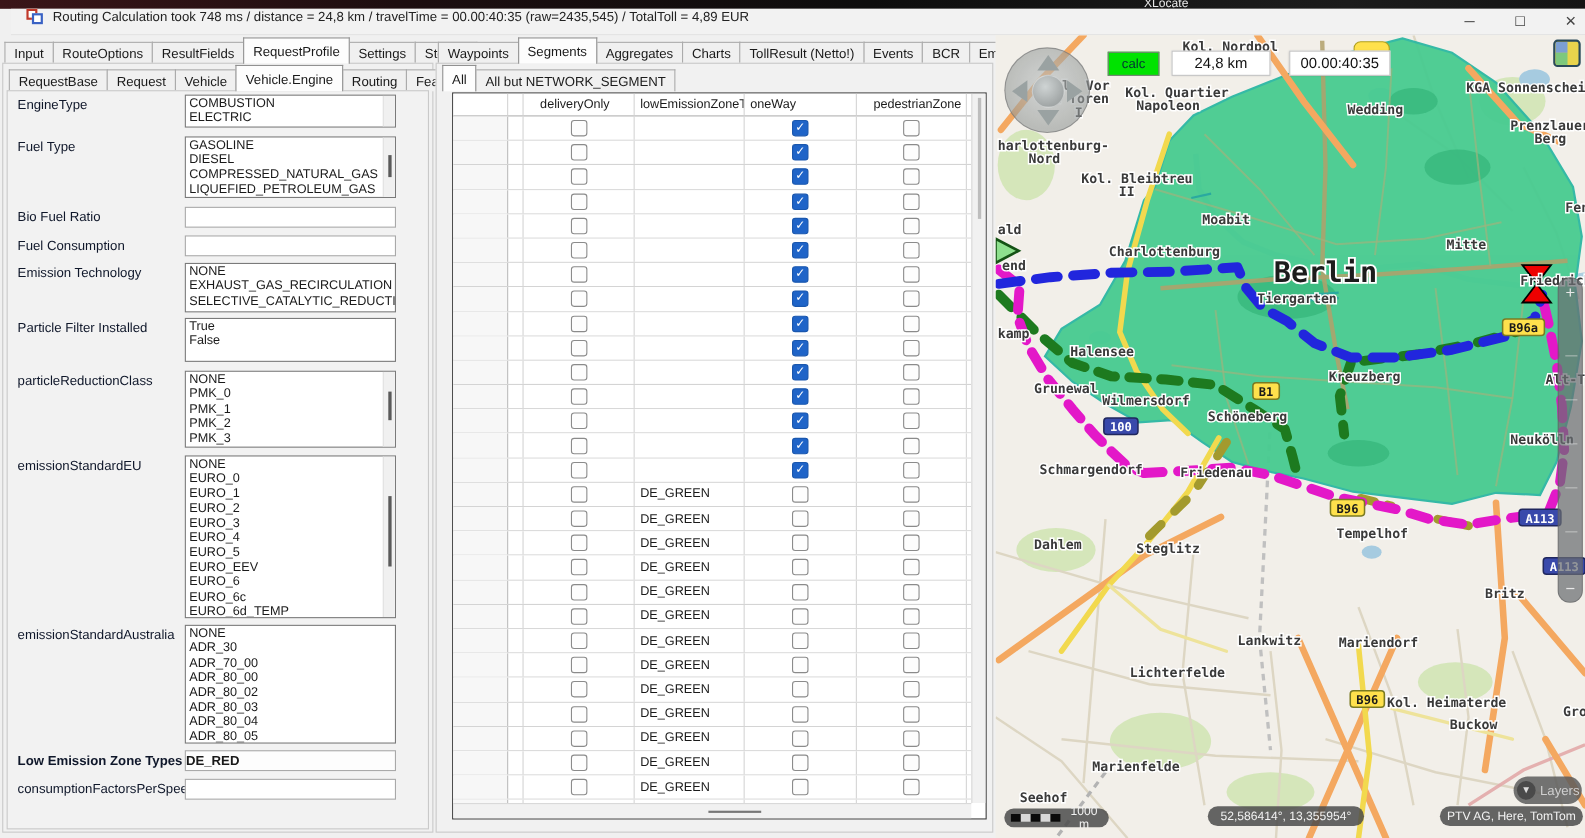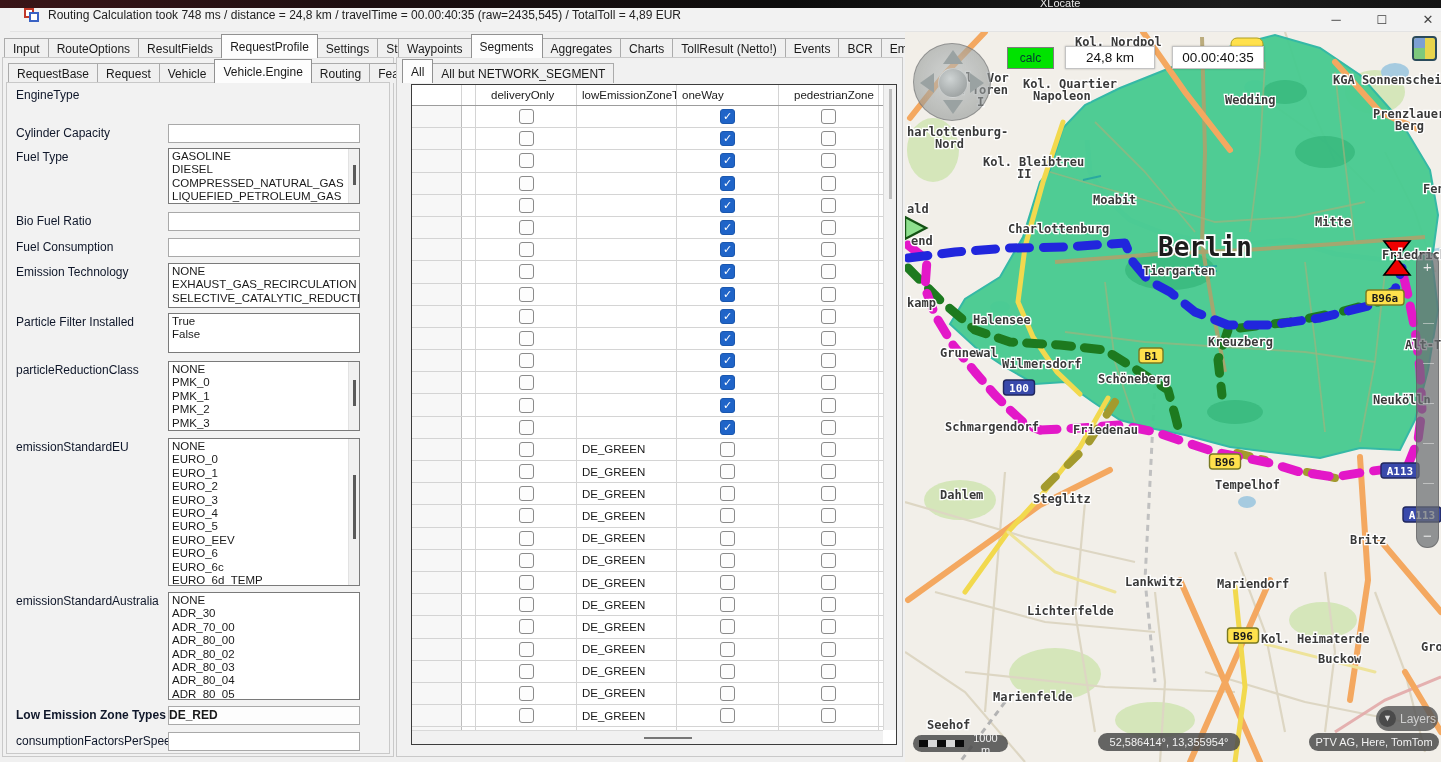--- a/index.html
+++ b/index.html
@@ -153,25 +153,26 @@
     <div class="tab">Featur</div>
     <span class="tabarrows">
       <span class="tabarrow">◄</span>
       <span class="tabarrow">►</span>
     </span>
   </div>
 <div class="pagebox" style="left:6px; top:82px; width:384px; height:672px; background:#f2f2f2;"></div>
 <div id="form">
     <div class="frow" style="height: 30px; margin-bottom: 8px;">
       <span class="flabel">EngineType</span>
-    </div>
-    <div class="frow" style="height: 19px; margin-bottom: 5px;">
-      <span class="flabel">Cylinder Capacity</span>
-      <div class="fctl">
-        <div class="textbox"></div>
+      <div class="fctl">
+        <div class="listbox" style="height: 30px;">
+          <div class="lbopt">COMBUSTION</div>
+          <div class="lbopt">ELECTRIC</div>
+          <div class="lbsb"></div>
+        </div>
       </div>
     </div>
     <div class="frow" style="height: 56px; margin-bottom: 8px;">
       <span class="flabel">Fuel Type</span>
       <div class="fctl">
         <div class="listbox" style="height: 56px;">
           <div class="lbopt">GASOLINE</div>
           <div class="lbopt">DIESEL</div>
           <div class="lbopt">COMPRESSED_NATURAL_GAS</div>
           <div class="lbopt">LIQUEFIED_PETROLEUM_GAS</div>

